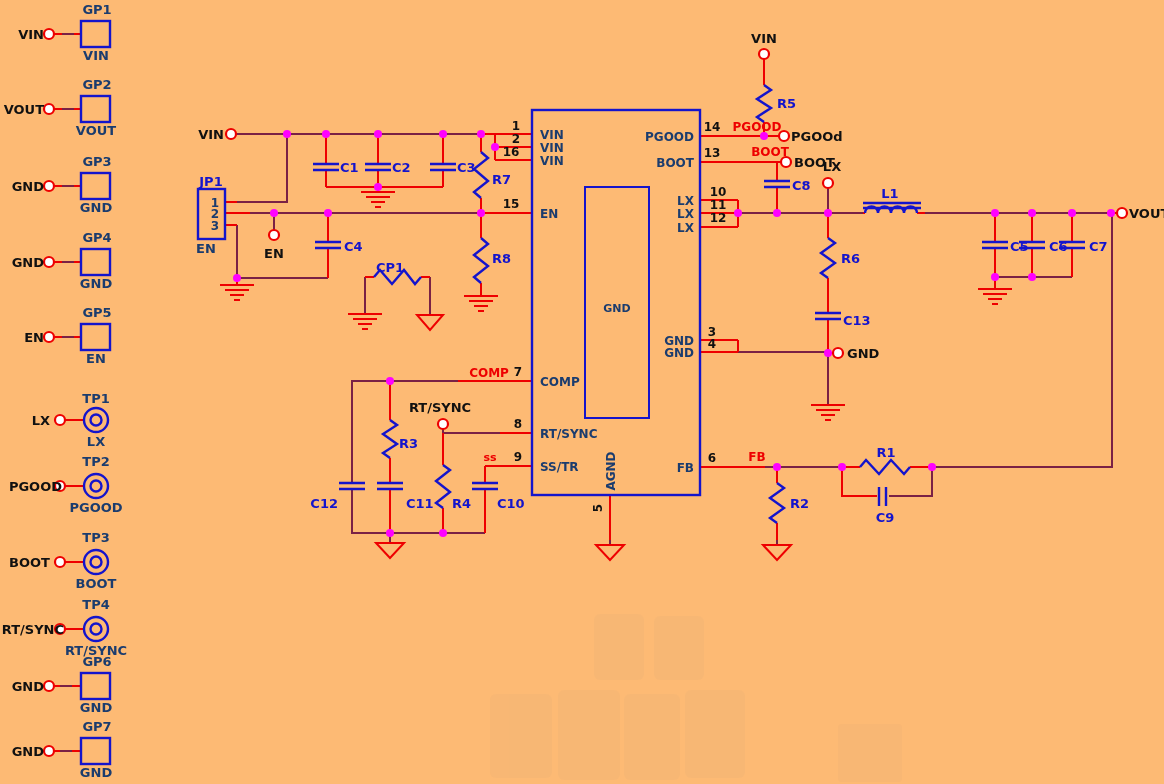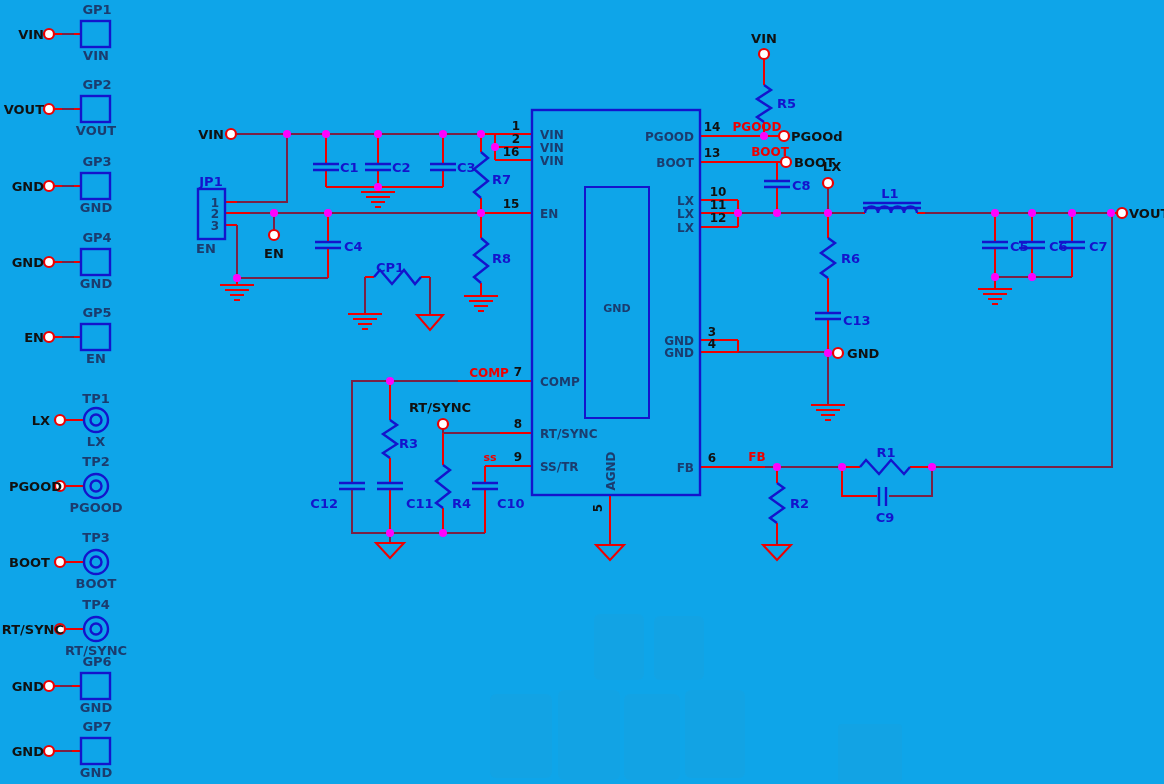--- a/index.html
+++ b/index.html
@@ -1,16 +1,16 @@
 <!DOCTYPE html>
 <html><head>
 <meta charset="utf-8">
 <style>
   html,body{margin:0;padding:0;background:#ffffff;}
-  .stage{position:relative;width:1164px;height:784px;background:#0ea5e9;overflow:hidden;
+  .stage{position:relative;width:1164px;height:784px;background:#fdba74;overflow:hidden;
          font-family:"DejaVu Sans","Liberation Sans",sans-serif;}
   svg{display:block}
   text{font-family:"DejaVu Sans","Liberation Sans",sans-serif;font-weight:bold;}
   .wd{stroke:#7a2145;stroke-width:2;fill:none;}
   .wr{stroke:#ee0000;stroke-width:2;fill:none;}
   .comp{stroke:#1414cc;stroke-width:2.4;fill:none;}
   .icbox{stroke:#1414cc;stroke-width:2.4;fill:none;}
   .gnd{stroke:#ee0000;stroke-width:2;fill:none;}
   .dot{fill:#ff00ff;stroke:none;}
   .pc{fill:#ffffff;stroke:#ee0000;stroke-width:2.2;}

